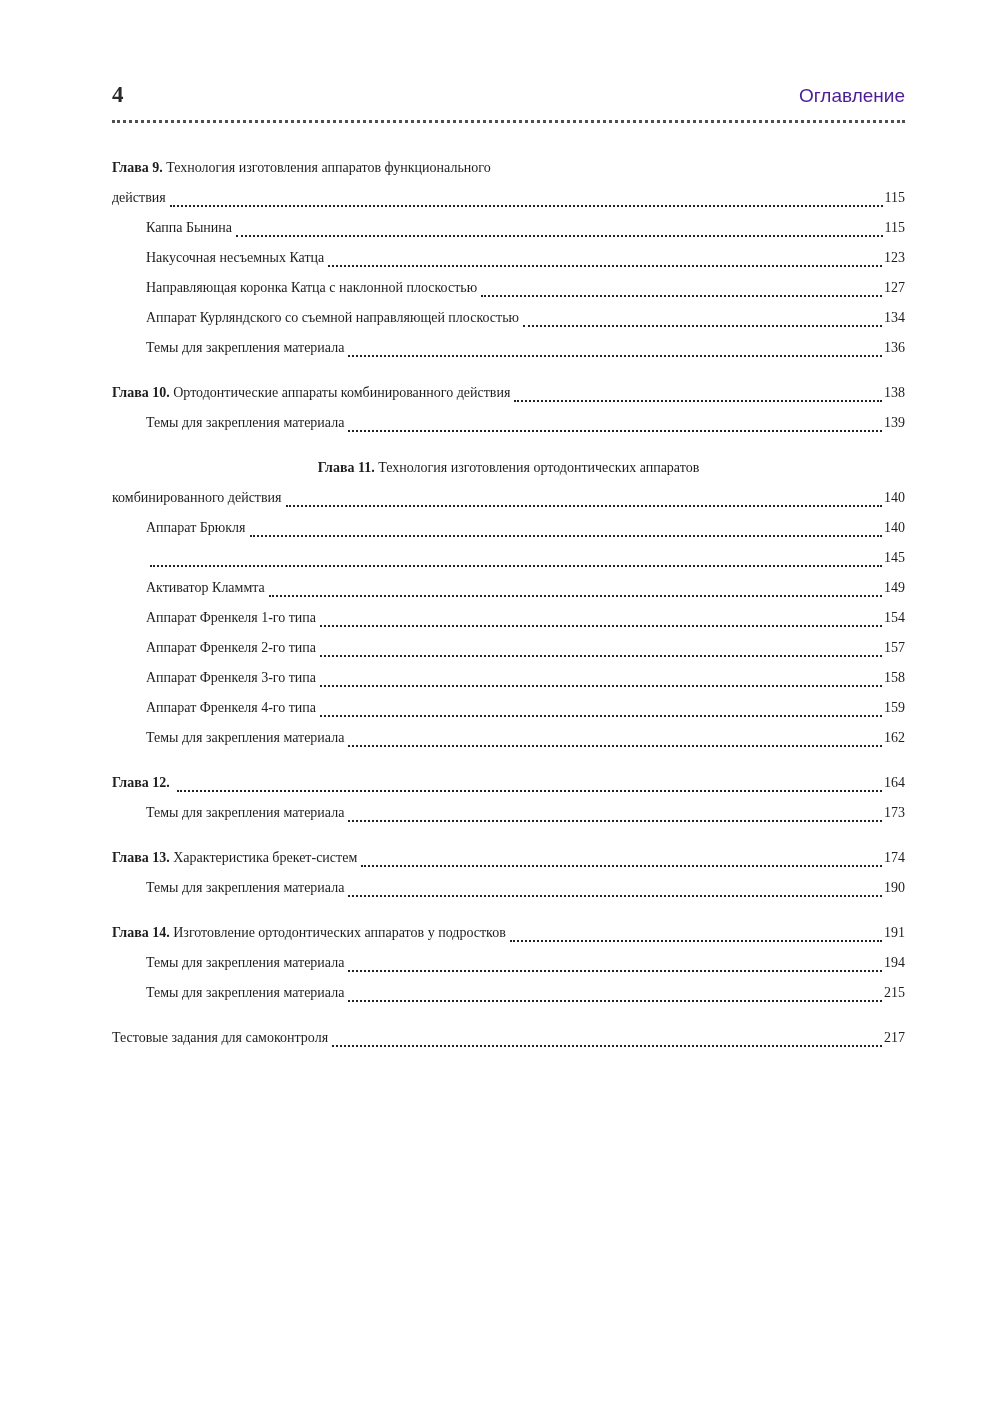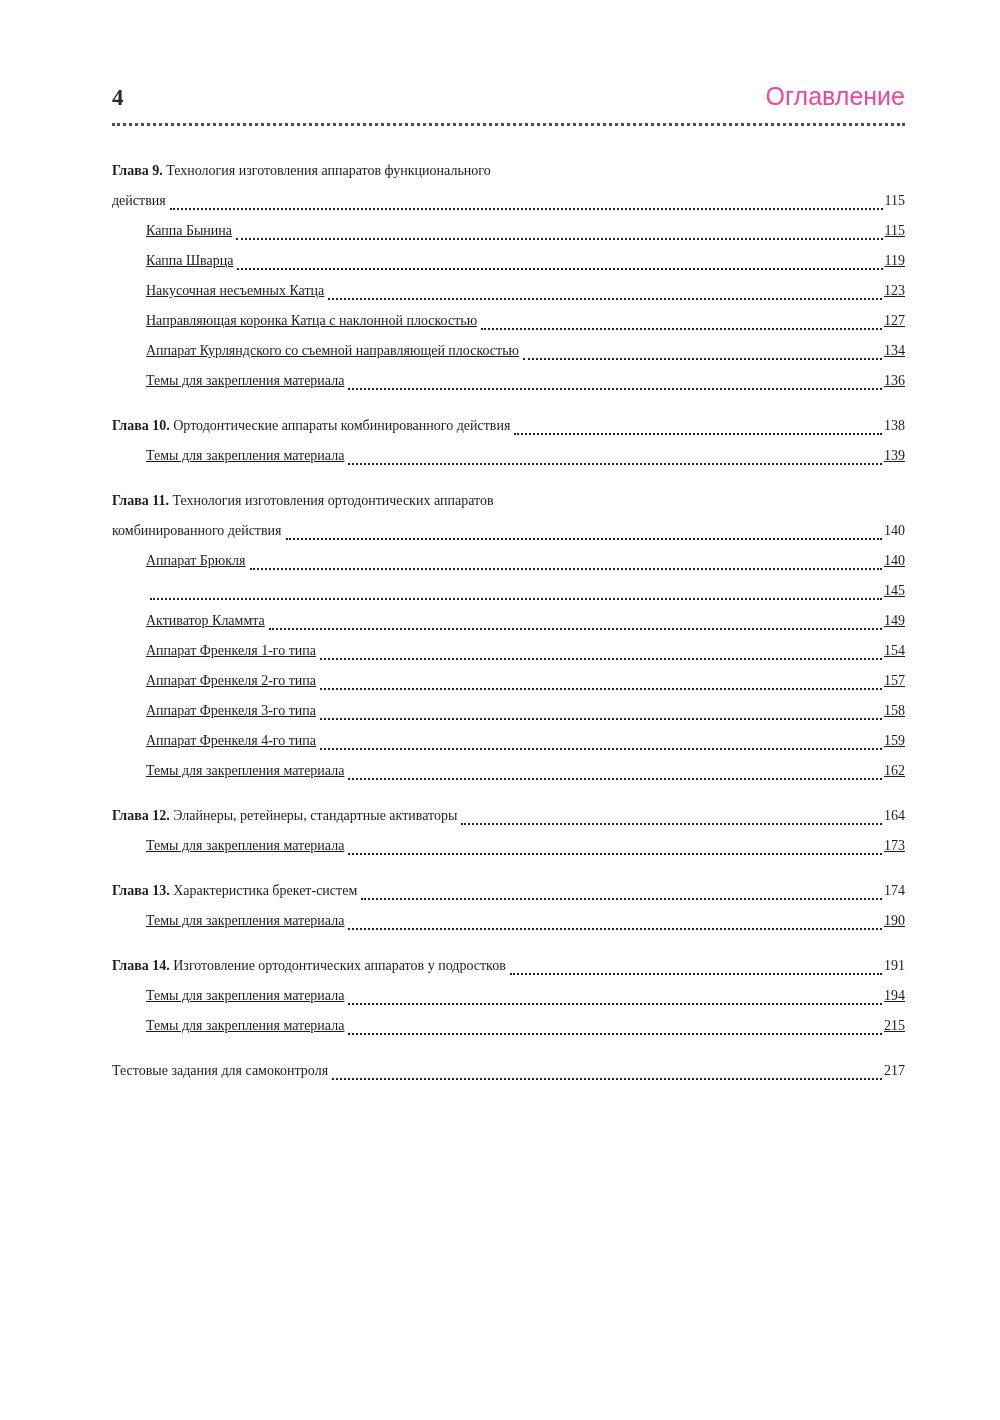--- a/index.html
+++ b/index.html
@@ -18,33 +18,33 @@
     justify-content: space-between;
     align-items: baseline;
     margin-bottom: 12px;
   }
   .page-num {
     font-size: 23px;
     font-weight: 700;
     color: #2a2a2a;
   }
   .header-title {
-    font-size: 25px;
-    color: #ec4899;
+    font-size: 19px;
+    color: #4c1d95;
     font-family: "Liberation Sans", "DejaVu Sans", sans-serif;
   }
   .header-rule {
     border-top: 3px dotted #4f4f4f;
     height: 0;
     margin-bottom: 30px;
   }
 
   .toc-entry { display: block; }
-  .toc-entry.gap { margin-top: 15px; }
-  .toc-entry.sub { padding-left: 34px; text-decoration: underline; }
+  .toc-entry.gap { margin-top: 15px; text-align: center; }
+  .toc-entry.sub { padding-left: 34px; }
 
   .line {
     font-size: 14px;
     line-height: 30px;
     white-space: nowrap;
   }
   .line.last {
     display: flex;
     align-items: flex-end;
   }
@@ -84,27 +84,20 @@
       </div>
       <div class="toc-entry sub">
         <div class="line last">
           <span class="title-text">Каппа Бынина</span>
           <span class="leader"></span>
           <span class="pg">115</span>
         </div>
       </div>
       <div class="toc-entry sub">
         <div class="line last">
-          <span class="title-text">Каппа Шварца</span>
-          <span class="leader"></span>
-          <span class="pg">119</span>
-        </div>
-      </div>
-      <div class="toc-entry sub">
-        <div class="line last">
           <span class="title-text">Накусочная несъемных Катца</span>
           <span class="leader"></span>
           <span class="pg">123</span>
         </div>
       </div>
       <div class="toc-entry sub">
         <div class="line last">
           <span class="title-text">Направляющая коронка Катца с наклонной плоскостью</span>
           <span class="leader"></span>
           <span class="pg">127</span>
@@ -198,21 +191,20 @@
       <div class="toc-entry sub">
         <div class="line last">
           <span class="title-text">Темы для закрепления материала</span>
           <span class="leader"></span>
           <span class="pg">162</span>
         </div>
       </div>
       <div class="toc-entry chapter gap">
         <div class="line last">
           <span class="chap-label">Глава 12. </span>
-          <span class="title-text">Элайнеры, ретейнеры, стандартные активаторы</span>
           <span class="leader"></span>
           <span class="pg">164</span>
         </div>
       </div>
       <div class="toc-entry sub">
         <div class="line last">
           <span class="title-text">Темы для закрепления материала</span>
           <span class="leader"></span>
           <span class="pg">173</span>
         </div>

